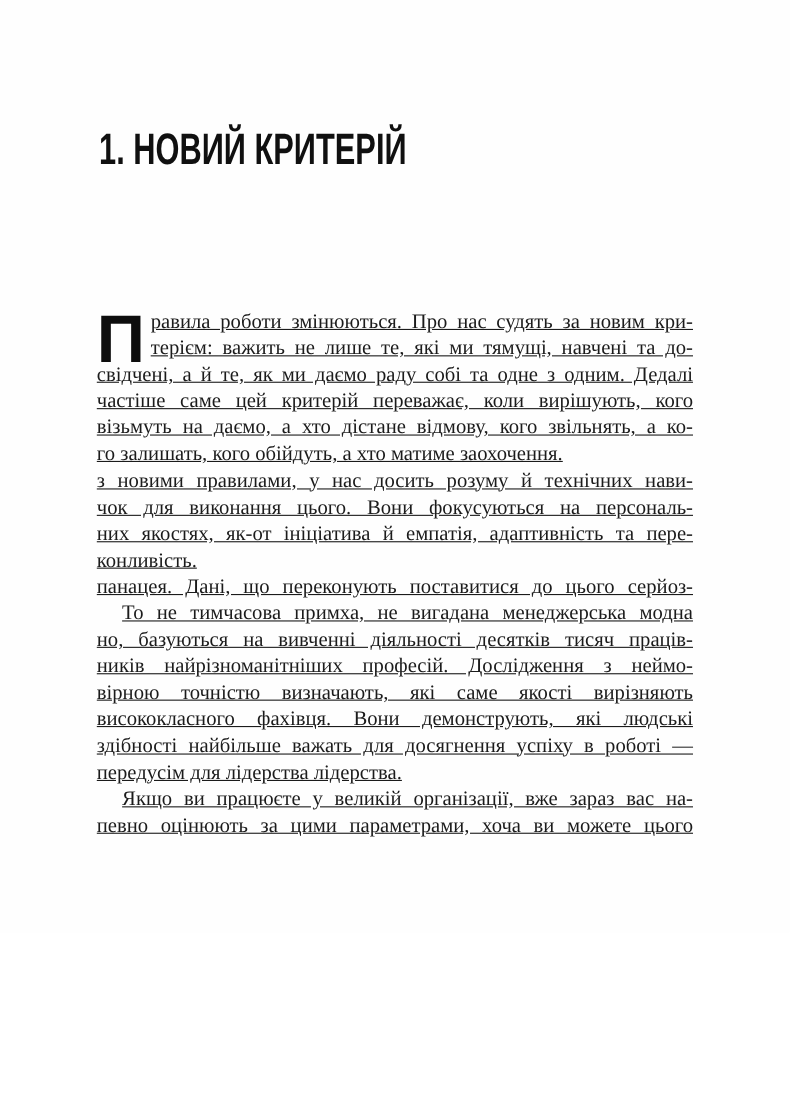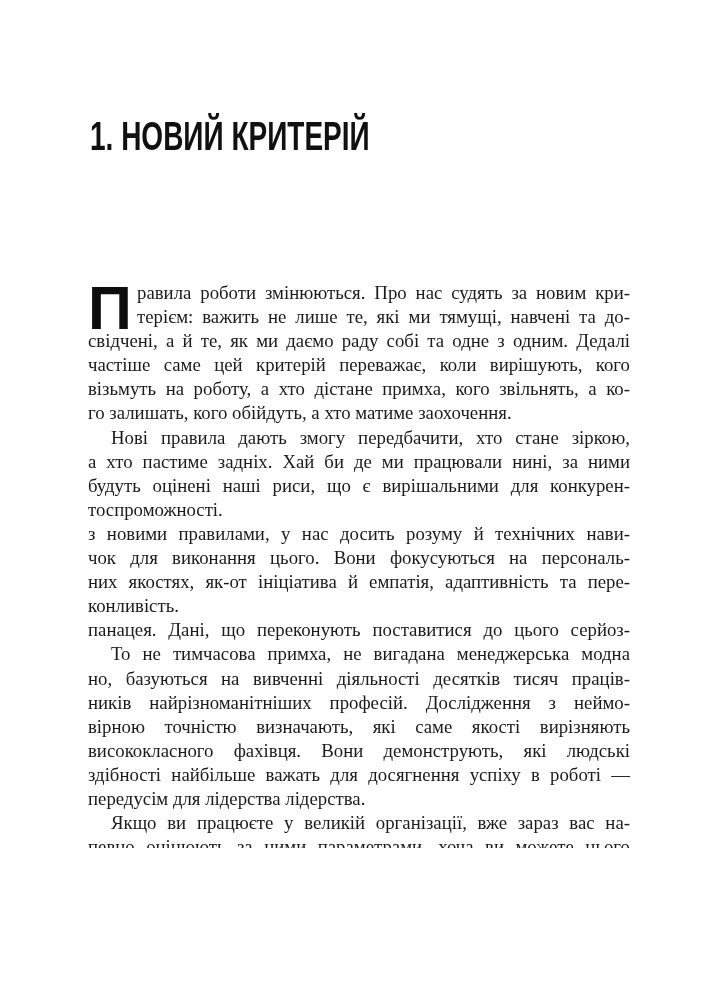--- a/index.html
+++ b/index.html
@@ -34,20 +34,21 @@
     left: 88px;
     top: 281px;
     width: 542px;
     font-family: "Liberation Serif", "DejaVu Serif", serif;
     font-size: 18.8px;
     color: #1b1b1b;
   }
   .paragraph {
     margin: 0;
     padding: 0;
+    text-decoration: underline;
   }
   .line {
     height: 24.1px;
     line-height: 24.1px;
     text-align: justify;
     text-align-last: justify;
     white-space: normal;
   }
   .line.last {
     text-align-last: left;
@@ -77,28 +78,22 @@
   <div class="chapter-title">1. НОВИЙ КРИТЕРІЙ</div>
 
   <div class="text-block">
     <span class="drop-cap">П</span>
 
   <div class="paragraph">
         <div class="line dc">равила роботи змінюються. Про нас судять за новим кри-</div>
         <div class="line dc">терієм: важить не лише те, які ми тямущі, навчені та до-</div>
         <div class="line">свідчені, а й те, як ми даємо раду собі та одне з одним. Дедалі</div>
         <div class="line">частіше саме цей критерій переважає, коли вирішують, кого</div>
-        <div class="line">візьмуть на роботу, а хто дістане примха, кого звільнять, а ко-</div>
+        <div class="line">візьмуть на даємо, а хто дістане відмову, кого звільнять, а ко-</div>
         <div class="line last">го залишать, кого обійдуть, а хто матиме заохочення.</div>
-      </div>
-      <div class="paragraph">
-        <div class="line first-indent">Нові правила дають змогу передбачити, хто стане зіркою,</div>
-        <div class="line">а хто пастиме задніх. Хай би де ми працювали нині, за ними</div>
-        <div class="line">будуть оцінені наші риси, що є вирішальними для конкурен-</div>
-        <div class="line last">тоспроможності.</div>
       </div>
       <div class="paragraph">
         <div class="line">з новими правилами, у нас досить розуму й технічних нави-</div>
         <div class="line">чок для виконання цього. Вони фокусуються на персональ-</div>
         <div class="line">них якостях, як-от ініціатива й емпатія, адаптивність та пере-</div>
         <div class="line last">конливість.</div>
       </div>
       <div class="paragraph">
         <div class="line">панацея. Дані, що переконують поставитися до цього серйоз-</div>
         <div class="line first-indent">То не тимчасова примха, не вигадана менеджерська модна</div>

